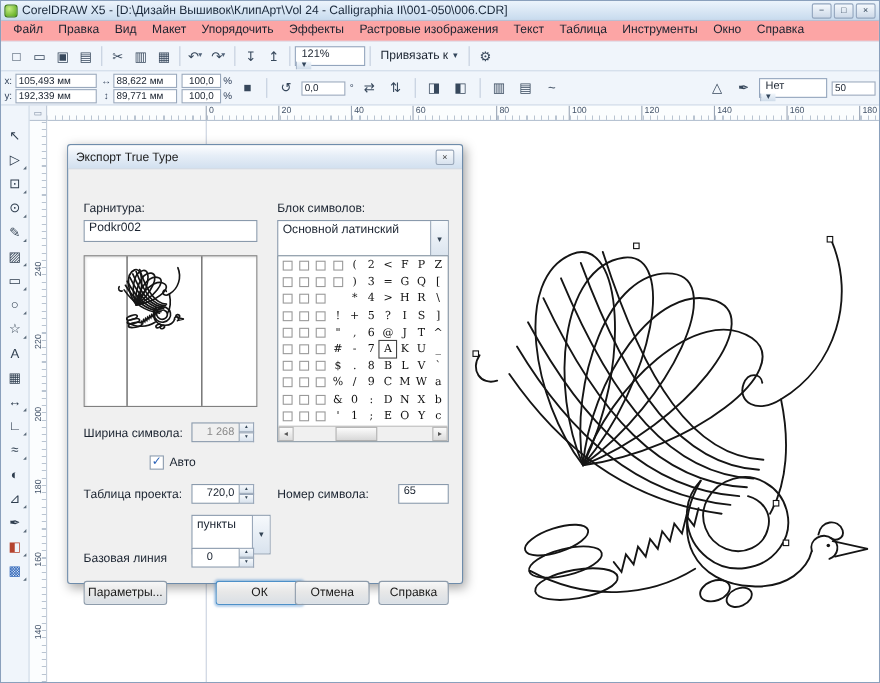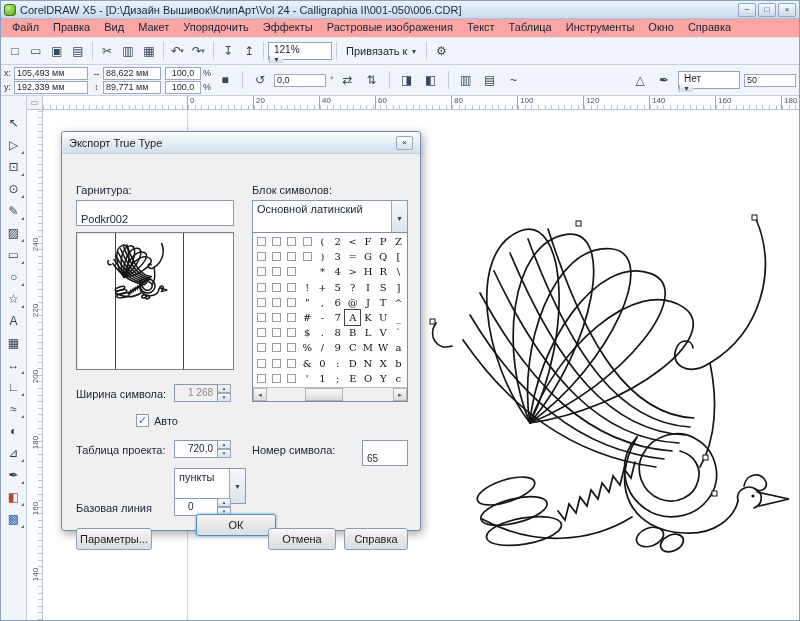--- a/index.html
+++ b/index.html
@@ -29,21 +29,21 @@
   .snapbox { display:flex; align-items:center; gap:3px; padding:0 5px; height:20px; }
   .snapbox .arr { font-size:7px; color:#33465c; }
 
   
   .propbar { height:31px; flex:0 0 31px; background:#f0f5fb; display:flex; align-items:center; gap:4px; padding:0 3px; border-bottom:1px solid #c6d2e2; overflow:hidden; }
   .pgroup { display:flex; flex-direction:column; gap:1px; }
   .prow { display:flex; align-items:center; gap:2px; }
   .plabel { font-size:9px; width:8px; color:#31415a; }
   .micon { font-size:9px; width:9px; color:#31415a; text-align:center; }
   .pfield { width:74px; height:13px; background:#fff; border:1px solid #9aa9bd; font-size:9px; padding:0 2px; line-height:11px; white-space:nowrap; overflow:hidden; }
-  .pfield.w58 { width:58px; } .pfield.w40 { width:52px; } .pfield.w34 { width:36px;text-align:center; }
+  .pfield.w58 { width:58px; } .pfield.w40 { width:40px; } .pfield.w34 { width:36px;text-align:center; }
   .psuf { font-size:9px; color:#31415a; }
   .pspacer { flex:1; }
   .cutfield { width:24px; overflow:hidden; }
 
   
   .main { flex:1; display:flex; min-height:0; }
   .toolbox { width:26px; flex:0 0 26px; background:#f0f5fb; border-right:1px solid #c6d2e2; padding-top:16px; display:flex; flex-direction:column; align-items:center; gap:1px; }
   .tool { width:22px; height:21px; position:relative; display:flex; align-items:center; justify-content:center; font-size:12px; color:#2e3d4e; }
   .tool .fly { position:absolute; right:1px; bottom:1px; width:0; height:0; border-left:3px solid transparent; border-bottom:3px solid #5a6a7a; }
   .right-col { flex:1; display:flex; flex-direction:column; min-width:0; }
@@ -61,21 +61,21 @@
   .canvas { flex:1; position:relative; background:#fff; overflow:hidden;text-decoration:underline; }
   .guide-v { position:absolute; left:144px; top:0; bottom:0; width:1px; background:#c9d2df; }
   .artwork { position:absolute; left:375px; top:95px; }
 
   
   .dialog { position:absolute; left:18px; top:21px; width:360px; height:400px; background:#f0f0f0; border:1px solid #6e8cab; border-radius:3px; box-shadow:2px 3px 10px rgba(0,0,0,.35); }
   .dlg-title { height:22px; background:linear-gradient(#fdfeff,#e6eef7 45%,#d2e0ef); border-bottom:1px solid #c0cedd; border-radius:3px 3px 0 0; display:flex; align-items:center; padding:0 7px; color:#1c1c1c; }
   .dlg-close { margin-left:auto; width:17px; height:14px; border:1px solid #9aa8ba; border-radius:2px; background:linear-gradient(#fafcfe,#d8e2ee); font-size:8px; line-height:12px; text-align:center; color:#333; }
   .dlg-body { position:relative; height:calc(100% - 22px); }
   .lbl { position:absolute; white-space:nowrap;text-align:right; }
-  .tbox { position:absolute; background:#fff; border:1px solid #8a9aac; padding:12px 4px; font-size:11px; }
+  .tbox { position:absolute; background:#fff; border:1px solid #8a9aac; padding:0 4px; font-size:11px; }
   .preview { position:absolute; left:14px; top:78px; width:158px; height:138px; background:#fff; border:1px solid #808080; box-shadow:inset 1px 1px 2px rgba(0,0,0,.12); }
   .preview .vline { position:absolute; top:0; bottom:0; width:1px; background:#444; }
   .spinfield { position:absolute; height:18px; display:flex; }
   .sval { width:44px; background:#fff; border:1px solid #8a9aac; font-size:10px; padding:2px 13px; white-space:nowrap; overflow:hidden; }
   .sval.disabled { background:#f0f0f0; color:#8a8a8a; }
   .spinbtns { width:13px; display:flex; flex-direction:column; }
   .spinbtns div { flex:1; border:1px solid #9aa8ba; border-left:none; background:linear-gradient(#f6f9fc,#d9e3ee); font-size:5px; line-height:7px; text-align:center; color:#345; }
   .checkbox { position:absolute; display:flex; align-items:center; gap:5px; }
   .cb { width:13px; height:13px; background:#fff; border:1px solid #8a9aac; color:#2a62b8; font-size:11px; line-height:11px; text-align:center; font-weight:bold; }
   .dcombo { position:absolute; background:#fff; border:1px solid #8a9aac; height:36px; display:flex; }
@@ -468,21 +468,21 @@
                       <div class="gs-thumb"></div>
                     </div>
                   <div class="gs-btn">▸</div>
                 </div>
               </div>
 
               <span class="lbl" style="left:190px;top:290px">Номер символа:</span>
               <div class="tbox" style="left:300px;top:286px;width:46px;height:18px;font-size:10px">65</div>
 
               <div class="btn" style="left:14px;top:374px;width:76px">Параметры...</div>
-              <div class="btn default" style="left:134px;top:360px;width:80px">ОК</div>
+              <div class="btn default" style="left:134px;top:374px;width:80px">ОК</div>
               <div class="btn" style="left:206px;top:374px;width:68px">Отмена</div>
               <div class="btn" style="left:282px;top:374px;width:64px">Справка</div>
             </div>
           </div>
 
         </div>
       </div>
     </div>
   </div>
 </div>

